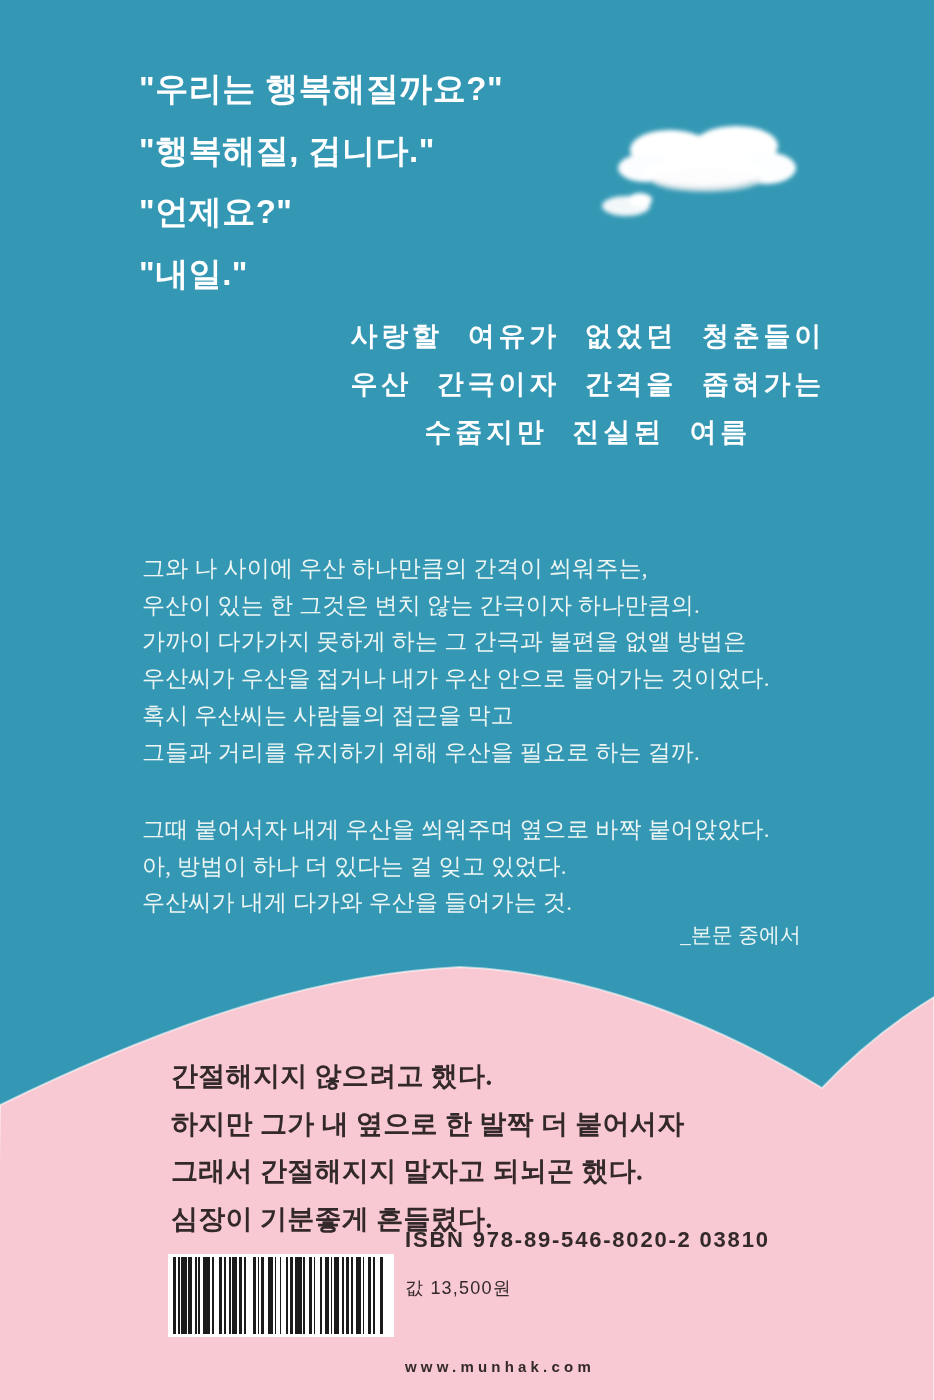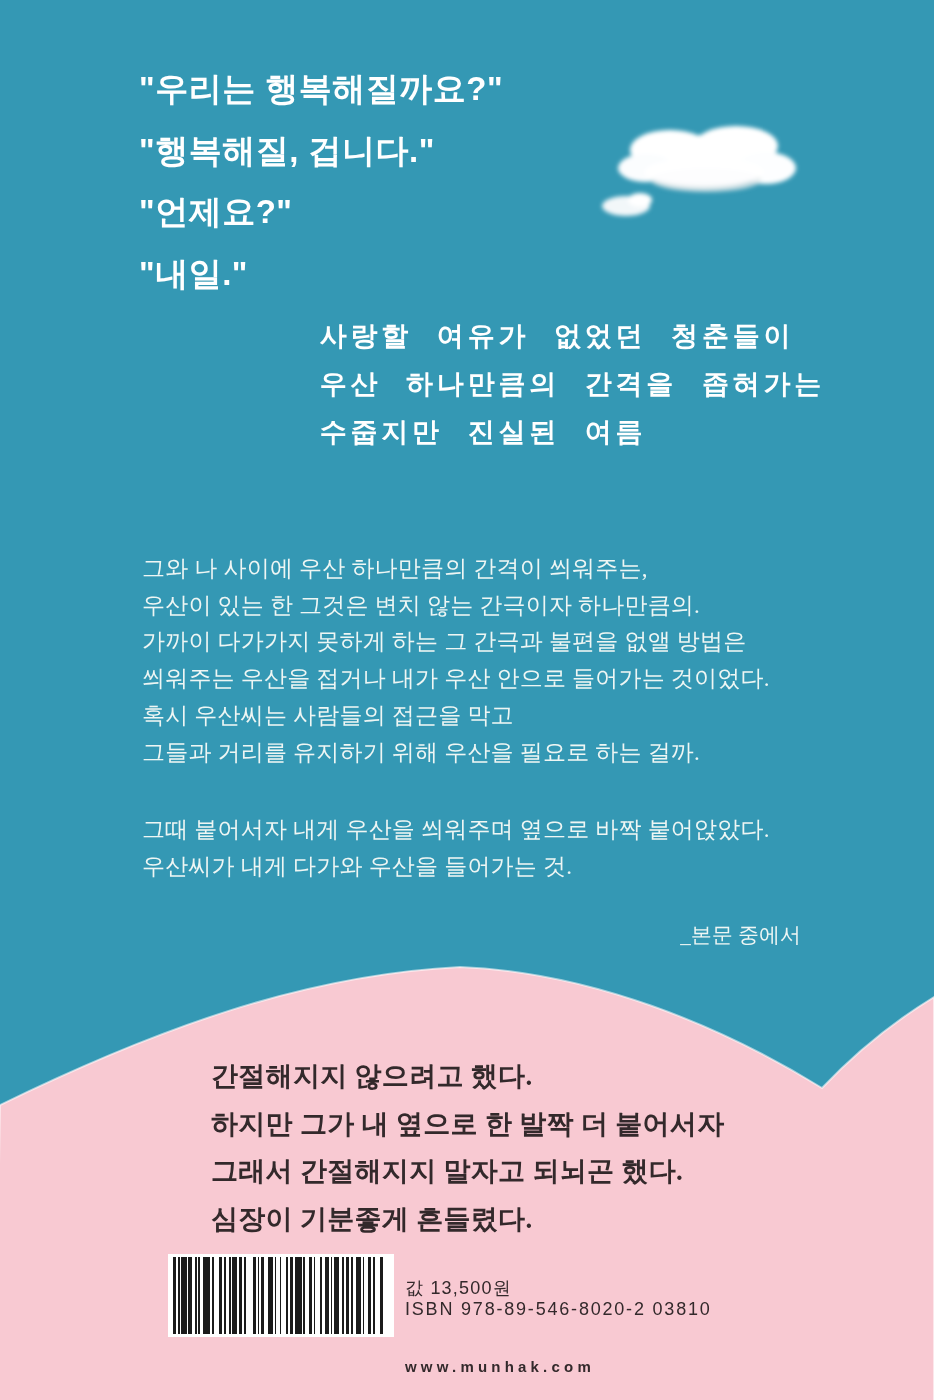--- a/index.html
+++ b/index.html
@@ -28,21 +28,21 @@
   
   .dialogue{
     position:absolute;left:139px;top:58px;
     font-size:33px;font-weight:600;color:var(--white);
     line-height:61.5px;letter-spacing:0.5px;
   }
 
   
   .tagline{
     position:absolute;right:109px;top:312px;
-    text-align:left;
+    text-align:center;
     font-size:27px;font-weight:700;color:var(--white);
     line-height:48px;letter-spacing:0.14em;word-spacing:0.5em;
   }
 
   
   .excerpt{
     position:absolute;left:142px;
     font-family:"Liberation Serif", serif;
     font-size:23px;font-weight:400;color:var(--soft-white);
     line-height:36.7px;letter-spacing:0.2px;
@@ -54,41 +54,41 @@
     position:absolute;right:133px;top:921px;
     font-family:"Liberation Serif", serif;
     font-size:21px;color:var(--soft-white);
   }
 
   
   .blurb{
     position:absolute;left:171px;top:1053px;
     font-family:"Liberation Serif", serif;
     font-size:27px;font-weight:600;color:var(--ink);
-    line-height:47.5px;letter-spacing:0.3px;margin-left:40px;
+    line-height:47.5px;letter-spacing:0.3px;
   }
 
   
   .barcode{
     position:absolute;left:168px;top:1254px;
     width:226px;height:83px;background:#fff;
     box-sizing:border-box;padding:3px 5px;
   }
   .barcode .bars{display:flex;height:100%;}
   .barcode .bar{background:var(--bar);height:100%;flex:none;}
   .barcode .gap{background:#fff;height:100%;flex:none;}
 
   
   .price{
     position:absolute;left:405px;top:1276px;
     font-size:18px;color:var(--ink);letter-spacing:1.2px;font-weight:500;
   }
   .isbn{
-    position:absolute;left:405px;top:1299px;
-    font-size:18px;color:var(--ink);letter-spacing:1.8px;font-weight:400;
+    position:absolute;left:405px;top:1227px;
+    font-size:22px;color:var(--ink);letter-spacing:1.8px;font-weight:700;
   }
   .website{
     position:absolute;left:405px;top:1322px;
     font-size:15px;color:var(--ink);letter-spacing:4.2px;font-weight:700;margin-top:36px;
   }
 </style>
 </head>
 <body>
 
 <div class="page">
@@ -120,34 +120,35 @@
 
   <div class="dialogue">
       <div class="line">"우리는 행복해질까요?"</div>
       <div class="line">"행복해질, 겁니다."</div>
       <div class="line">"언제요?"</div>
       <div class="line">"내일."</div>
     </div>
 
   <div class="tagline">
       <div class="line">사랑할 여유가 없었던 청춘들이</div>
-      <div class="line">우산 하나만큼의 간격을 좁혀가는</div>
+      <div class="line">우산 간극이자 간격을 좁혀가는</div>
       <div class="line">수줍지만 진실된 여름</div>
     </div>
 
   <div class="excerpt p1">
       <div class="line">그와 나 사이에 우산 하나만큼의 간격이 씌워주는,</div>
       <div class="line">우산이 있는 한 그것은 변치 않는 간극이자 하나만큼의.</div>
       <div class="line">가까이 다가가지 못하게 하는 그 간극과 불편을 없앨 방법은</div>
-      <div class="line">씌워주는 우산을 접거나 내가 우산 안으로 들어가는 것이었다.</div>
+      <div class="line">우산씨가 우산을 접거나 내가 우산 안으로 들어가는 것이었다.</div>
       <div class="line">혹시 우산씨는 사람들의 접근을 막고</div>
       <div class="line">그들과 거리를 유지하기 위해 우산을 필요로 하는 걸까.</div>
     </div>
   <div class="excerpt p2">
       <div class="line">그때 붙어서자 내게 우산을 씌워주며 옆으로 바짝 붙어앉았다.</div>
+      <div class="line">아, 방법이 하나 더 있다는 걸 잊고 있었다.</div>
       <div class="line">우산씨가 내게 다가와 우산을 들어가는 것.</div>
     </div>
   <div class="attribution">_본문 중에서</div>
 
   <div class="blurb">
       <div class="line">간절해지지 않으려고 했다.</div>
       <div class="line">하지만 그가 내 옆으로 한 발짝 더 붙어서자</div>
       <div class="line">그래서 간절해지지 말자고 되뇌곤 했다.</div>
       <div class="line">심장이 기분좋게 흔들렸다.</div>
     </div>

